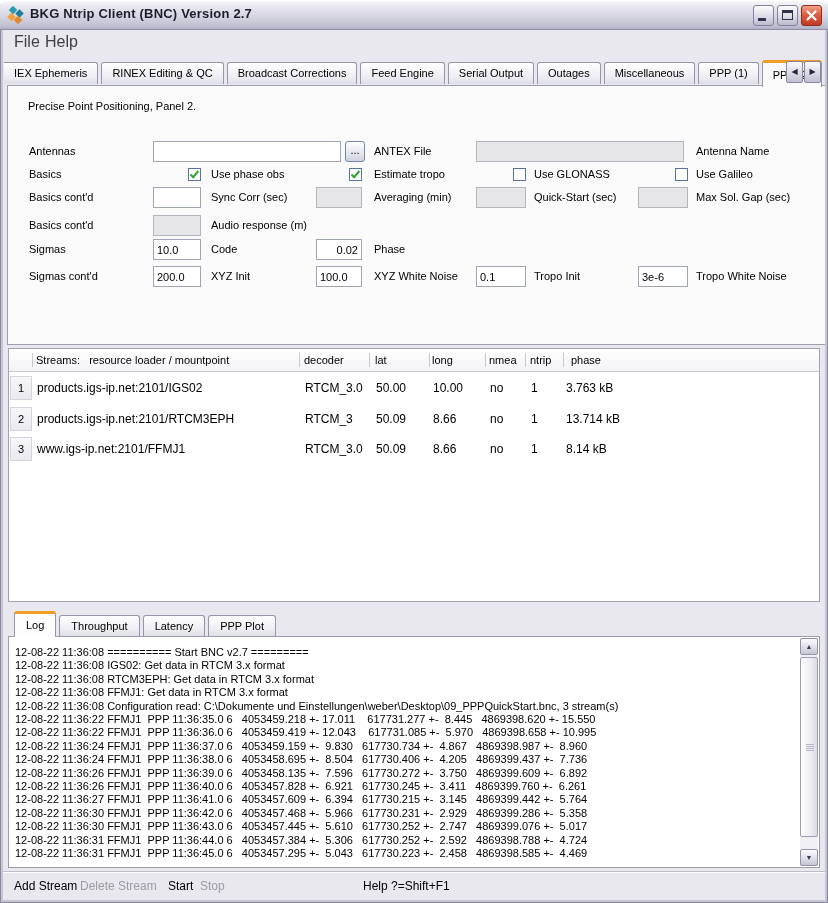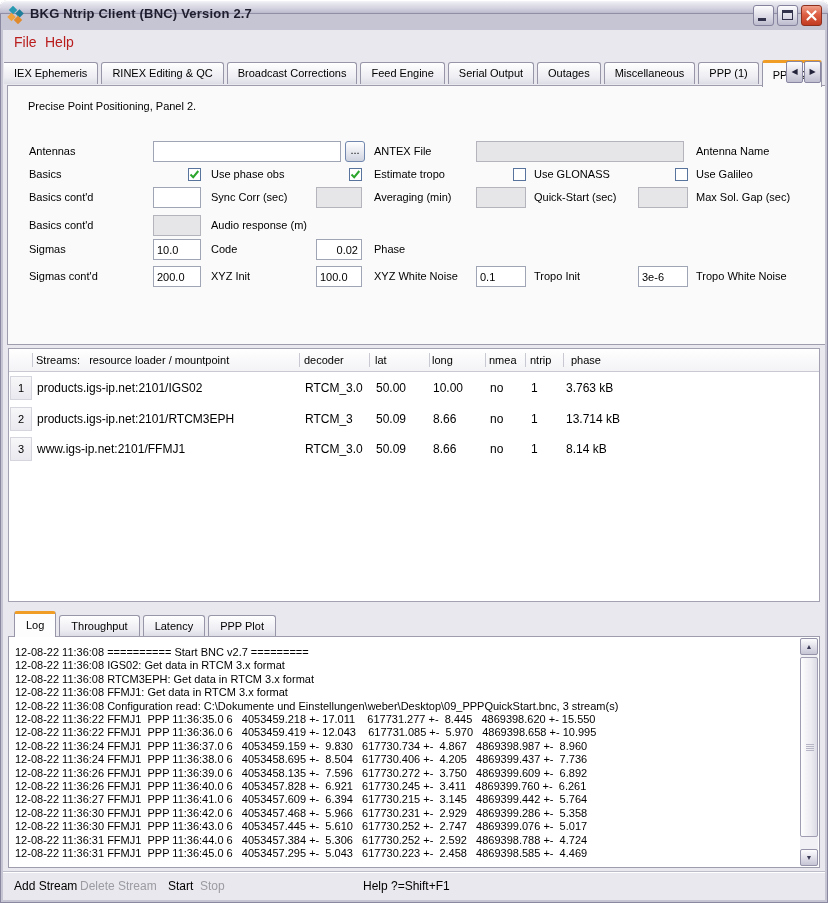--- a/index.html
+++ b/index.html
@@ -1,36 +1,36 @@
 <!DOCTYPE html>
 <html><head>
 <meta charset="utf-8">
 <style>
   html,body{margin:0;padding:0;width:828px;height:903px;overflow:hidden;
     font-family:"Liberation Sans",sans-serif;background:#fff;}
   .window{position:absolute;left:0;top:0;width:828px;height:903px;
     background:#c6c5d4;border-radius:8px 8px 0 0;box-shadow:inset 0 0 0 1px #8a88a0;}
   
-  .titlebar{position:absolute;left:0;top:0;right:0;height:14px;border-radius:7px 7px 0 0;
+  .titlebar{position:absolute;left:0;top:0;right:0;height:30px;border-radius:7px 7px 0 0;
     background:linear-gradient(to bottom,#fbfbfd 0%,#e9e9f0 20%,#d6d5e1 55%,#c2c1d2 85%,#aeadc2 100%);
     box-shadow:inset 0 1px 0 #fff, inset 0 -1px 0 #918fa5;}
   .app-icon{position:absolute;left:7px;top:6px;width:18px;height:18px;}
   .wtitle{position:absolute;left:30px;top:6px;font-size:13px;font-weight:bold;color:#1d1d2e;
     letter-spacing:.2px;white-space:nowrap;}
   .tbtn{position:absolute;top:5px;width:21px;height:21px;box-sizing:border-box;border:1px solid #84829c;
     border-radius:3px;background:linear-gradient(to bottom,#fdfdfe,#d9d8e4 60%,#bcbbce);}
   .tbtn.close{background:linear-gradient(to bottom,#f2a28c,#dd5f44 45%,#c23a22);border-color:#8e2f1d;}
   .glyph-min{position:absolute;left:4px;bottom:4px;width:8px;height:3px;background:#32324c;}
   .glyph-max{position:absolute;left:4px;top:4px;width:11px;height:10px;box-sizing:border-box;
     border:1px solid #32324c;border-top-width:3px;background:transparent;}
   
   .client{position:absolute;left:3px;top:30px;right:3px;bottom:3px;background:#e9e8ee;overflow:hidden;}
   
   .menubar{position:absolute;left:0;top:0;right:0;height:23px;}
-  .menuitem{position:absolute;top:3px;height:18px;line-height:18px;padding:0 6px;font-size:14px;color:#b91c1c;}
+  .menuitem{position:absolute;top:3px;height:18px;line-height:18px;padding:0 6px;font-size:16px;color:#404040;}
   
   .tabbar{position:absolute;left:1px;top:29px;height:27px;right:40px;display:flex;align-items:center;overflow:visible;z-index:3;}
   .tab{height:22px;line-height:21px;box-sizing:border-box;padding:0 10px;margin-right:3px;font-size:11px;
     color:#000;background:linear-gradient(to bottom,#ffffff,#ececf2 70%,#dddde6);
     border:1px solid #9796a8;border-bottom:none;border-radius:3px 3px 0 0;white-space:nowrap;}
   .tab.first{border-left:none;border-radius:0 3px 0 0;}
   .tab.sel{height:27px;line-height:25px;margin-bottom:-1px;background:#fafafb;
     border-top:3px solid #ef9d24;border-radius:3px 3px 0 0;z-index:4;}
   .tabscroll{position:absolute;top:31px;width:17px;height:22px;box-sizing:border-box;border:1px solid #8886a0;
     border-radius:2px;background:linear-gradient(to bottom,#fdfdfe,#d8d7e3 60%,#c0bfd1);

